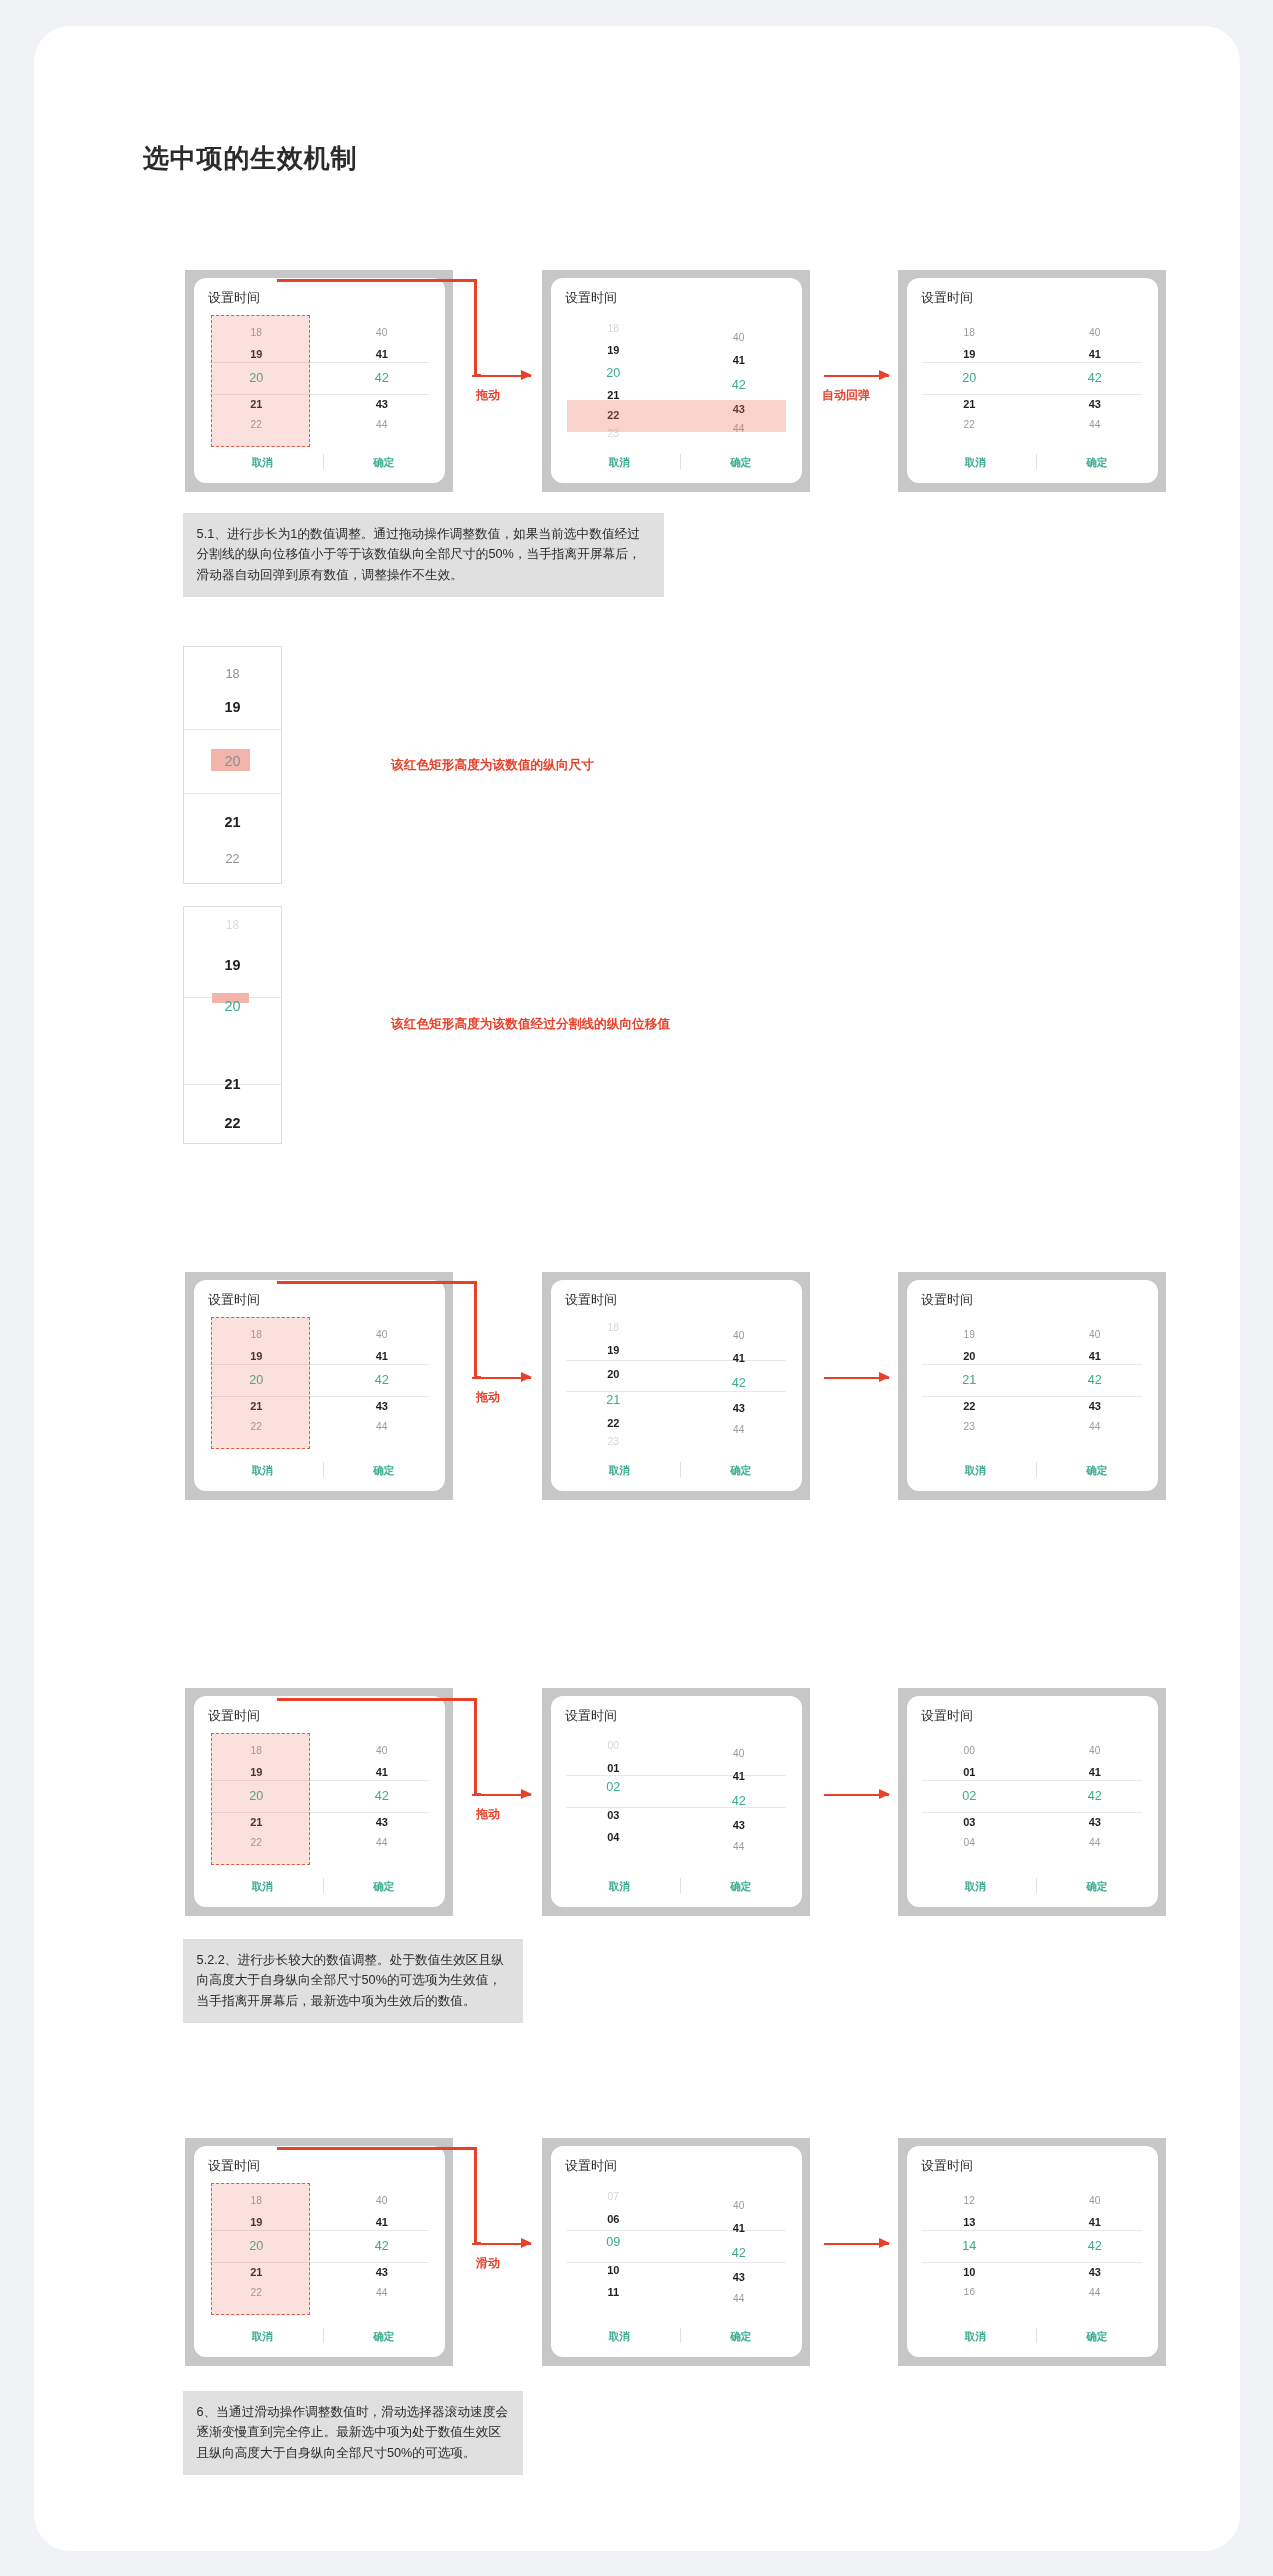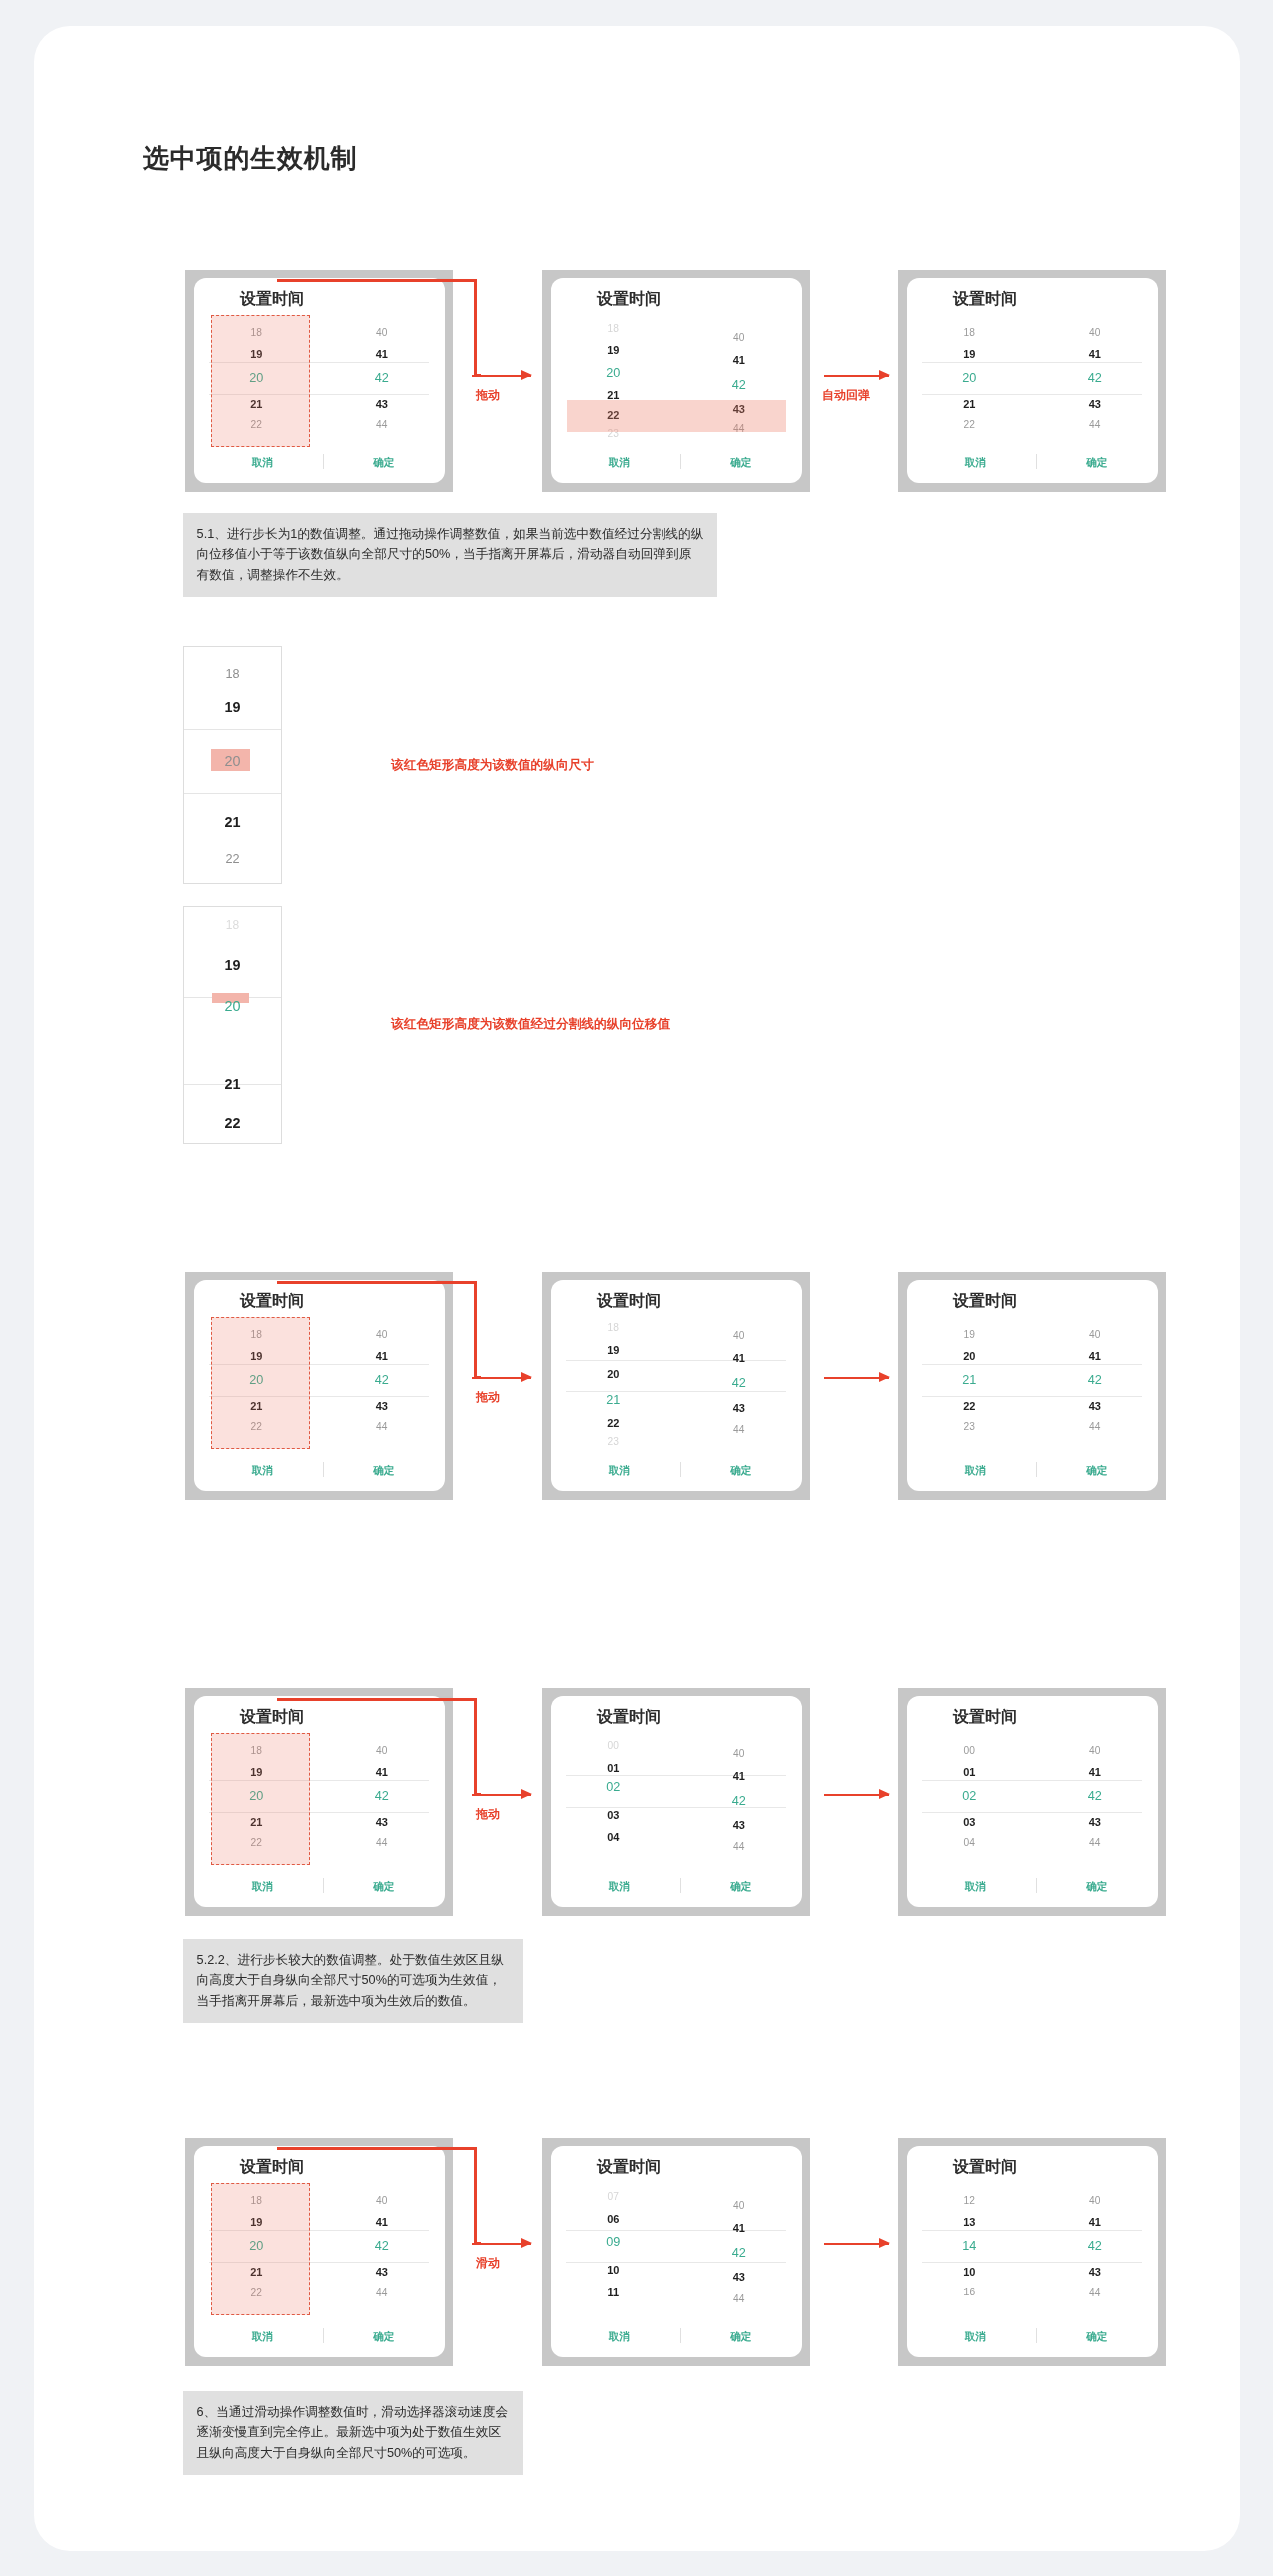--- a/index.html
+++ b/index.html
@@ -34,24 +34,23 @@
   .mock-inner {
     width: 100%; height: 100%;
     background: #ffffff;
     border-radius: 12px;
     position: relative;
     overflow: hidden;
   }
   .mock-title {
     position: absolute;
     left: 14.4px; top: 11px;
-    font-size: 16px;
+    font-size: 13px;
     color: #2b2b2b;
-    font-weight: 700;
-    margin-left: 32px;
+    font-weight: 400;
   }
   .wheel-area {
     position: absolute;
     left: 0; right: 0;
     top: 31px;
     height: 114px;
   }
   .divider {
     position: absolute;
     left: 15.3px; right: 15.3px;
@@ -274,21 +273,21 @@
         </div>
       </div>
       <div class="mock-footer">
         <div class="sep"></div>
         <div class="btn cancel">取消</div>
         <div class="btn ok">确定</div>
       </div>
     </div>
   </div>
 
-  <div class="caption" style="left:149px; top:487px; width:534px;">5.1、进行步长为1的数值调整。通过拖动操作调整数值，如果当前选中数值经过分割线的纵向位移值小于等于该数值纵向全部尺寸的50%，当手指离开屏幕后，滑动器自动回弹到原有数值，调整操作不生效。</div>
+  <div class="caption" style="left:149px; top:487px; width:481px;">5.1、进行步长为1的数值调整。通过拖动操作调整数值，如果当前选中数值经过分割线的纵向位移值小于等于该数值纵向全部尺寸的50%，当手指离开屏幕后，滑动器自动回弹到原有数值，调整操作不生效。</div>
 
   <div class="diagram" style="left:149px; top:620px; width:99px; height:238px;">
     <div class="dline" style="top:82px;"></div>
     <div class="dline" style="top:146px;"></div>
     <div class="dnum" style="top:21px; font-size:12.7px; color:#8f8f8f;">18</div>
     <div class="dnum" style="top:53px; font-size:14.4px; color:#1f1f1f; font-weight:bold;">19</div>
     <div class="hl" style="left:27px; top:102px; width:39px; height:22px;"></div>
     <div class="dnum" style="top:107px; font-size:14.4px; color:#8f8f8f;">20</div>
     <div class="dnum" style="top:168px; font-size:14.4px; color:#1f1f1f; font-weight:bold;">21</div>
     <div class="dnum" style="top:206px; font-size:12.7px; color:#8f8f8f;">22</div>

